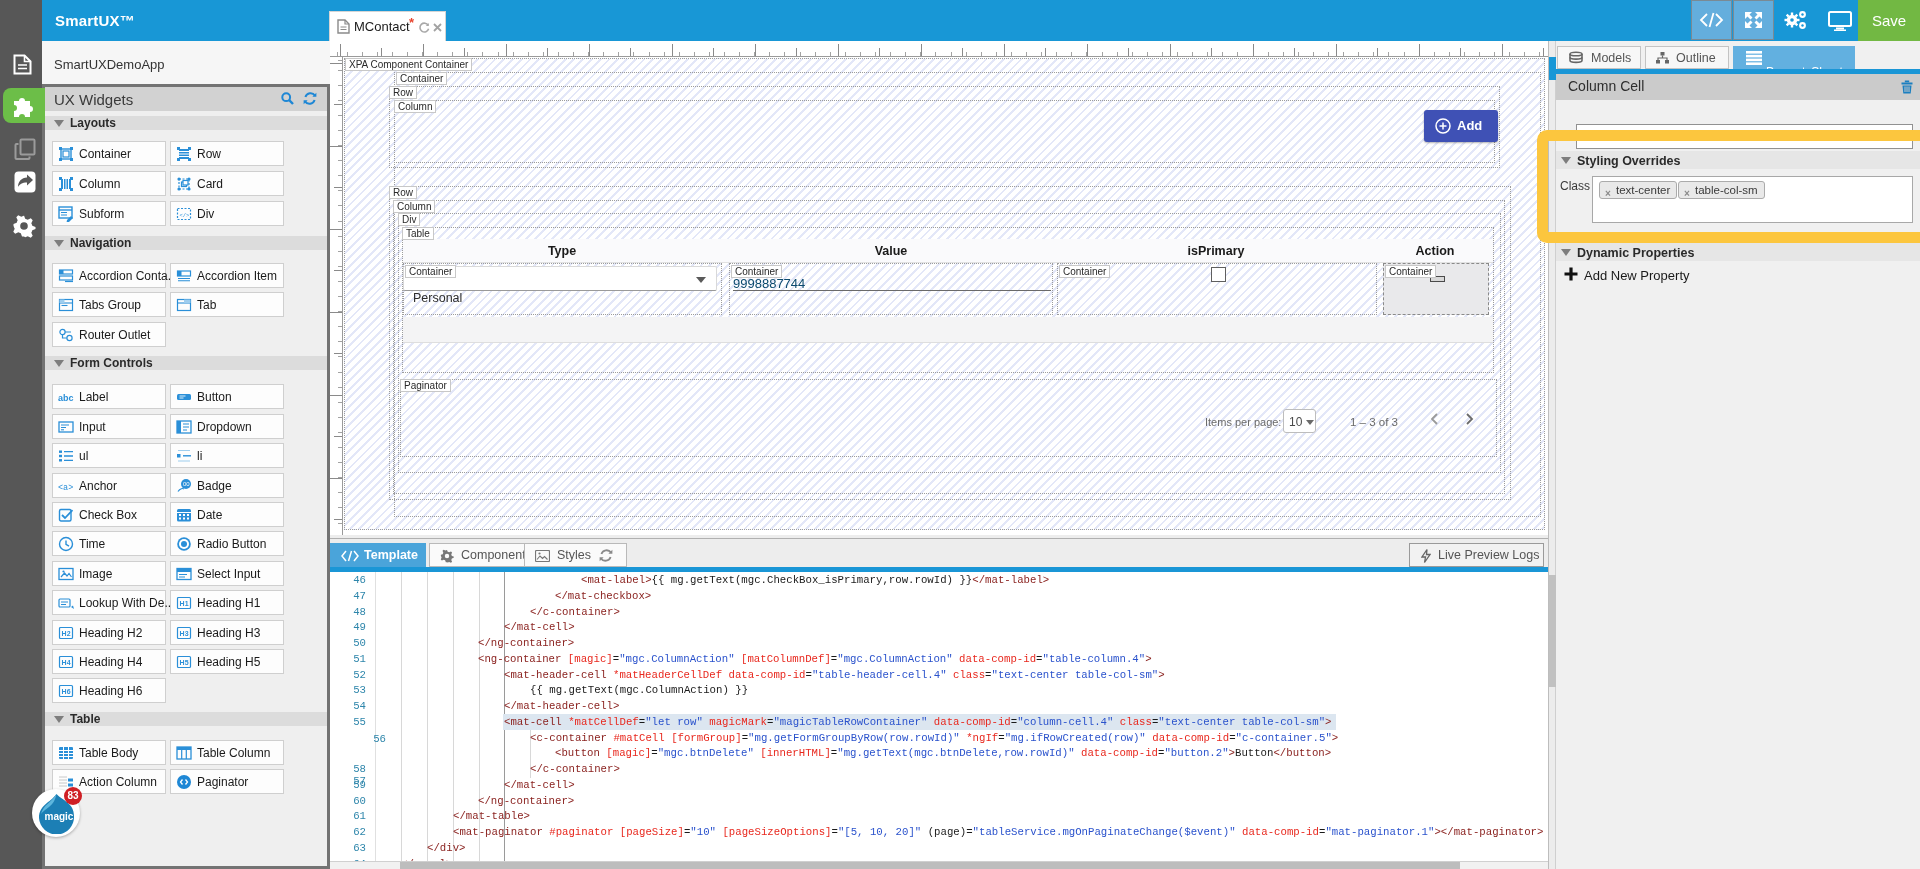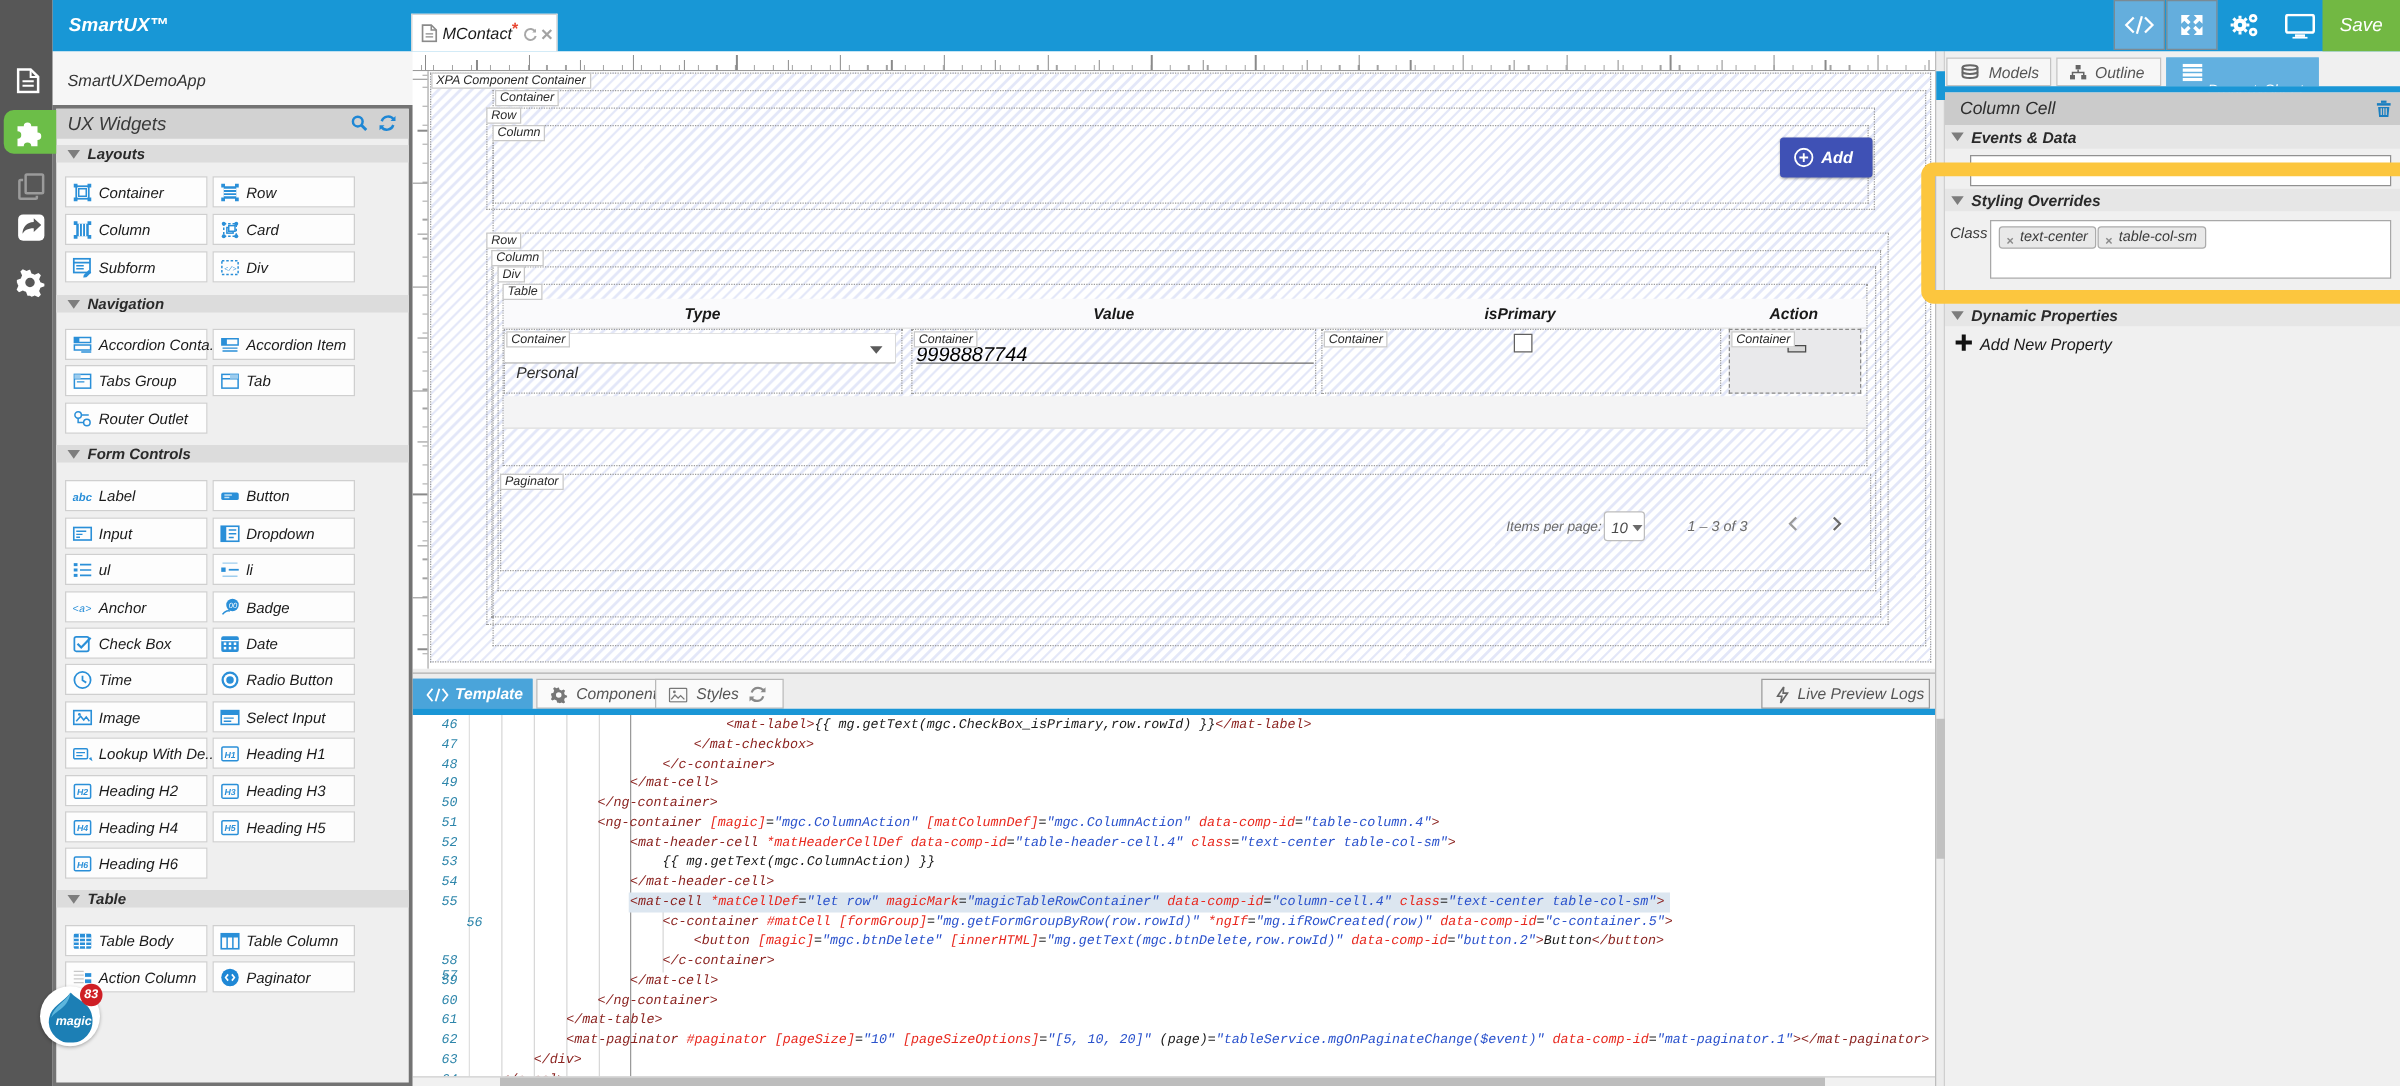--- a/index.html
+++ b/index.html
@@ -1,18 +1,18 @@
 <!DOCTYPE html>
 <html><head>
 <meta charset="utf-8">
 <style>
   * { margin:0; padding:0; box-sizing:border-box; }
   html,body { width:1920px; height:869px; overflow:hidden; font-family:"Liberation Sans", sans-serif; background:#fff; }
   .abs { position:absolute; }
-  #root { position:relative; width:1920px; height:762px;font-style:italic; }
+  #root { position:relative; width:1920px; height:762px; }
   
   #sidebar { left:0; top:0; width:42px; height:869px; background:#575757; z-index:30; }
   
   #topbar { left:42px; top:0; width:1878px; height:41px; background:#1897d6; z-index:20; }
   .brand { position:absolute; left:13px; top:12px; color:#fff; font-size:15px; font-weight:bold; letter-spacing:0.2px; }
   
   #doctab { position:absolute; left:287px; top:11px; width:117px; height:30px; background:#fff; border:1px solid #d5d5d5; border-bottom:none; }
   
   .tbtn { position:absolute; top:0; width:41px; height:40px; background:#64aedd; border:1px solid #7a8a94; }
   .savebtn { position:absolute; left:1816px; top:0; width:62px; height:41px; background:#72b843; color:#fff; font-size:15px; text-align:center; line-height:41px; }
@@ -575,21 +575,21 @@
     <span style="position:absolute;left:873px;top:187px;transform:translateX(-50%);font-size:12.5px;font-weight:bold;color:#1a1a1a;">isPrimary</span>
     <span style="position:absolute;left:1092px;top:187px;transform:translateX(-50%);font-size:12.5px;font-weight:bold;color:#1a1a1a;">Action</span>
 
     <div class="dbox" style="left:60px;top:206px;width:319px;height:52px;"></div>
     <span class="clabel" style="left:62px;top:208px;">Container</span>
     <div style="position:absolute;left:60px;top:209px;width:314px;height:25px;background:#fff;border:1px solid #d9d9d9;border-bottom:1px solid #9a9a9a;border-radius:2px;"></div>
     <span style="position:absolute;left:70px;top:218px;font-size:12.5px;color:#2d2d2d;margin-top:16px;">Personal</span>
     <div style="position:absolute;left:353px;top:220px;width:0;height:0;border-left:5px solid transparent;border-right:5px solid transparent;border-top:6px solid #5a5a5a;"></div>
     <div class="dbox" style="left:386px;top:206px;width:324px;height:52px;"></div>
     <span class="clabel" style="left:388px;top:208px;">Container</span>
-    <span style="position:absolute;left:390px;top:219px;font-size:16px;color:#000000;">9998887744</span>
+    <span style="position:absolute;left:390px;top:219px;font-size:13px;color:#0c4a6e;">9998887744</span>
     <div style="position:absolute;left:390px;top:233px;width:318px;height:1px;background:#6a6a6a;"></div>
     <div class="dbox" style="left:714px;top:206px;width:320px;height:52px;"></div>
     <span class="clabel" style="left:716px;top:208px;">Container</span>
     <div style="position:absolute;left:868px;top:210px;width:15px;height:15px;border:1.6px solid #5f5f5f;background:#fff;"></div>
     <div style="position:absolute;left:1040px;top:206px;width:106px;height:52px;background:#e9e9eb;border:1px dashed #8a8a8a;"></div>
     <span class="clabel" style="left:1042px;top:208px;">Container</span>
     <div style="position:absolute;left:1087px;top:219px;width:15px;height:6px;border:1.6px solid #4a4a4a;background:#d8d8d8;"></div>
 
     <div style="position:absolute;left:60px;top:260px;width:1090px;height:26px;background:#f4f4f5;border-bottom:1px solid #dedede;"></div>
 
@@ -743,24 +743,20 @@
           <g fill="#1a7fc0">
             <rect x="0.5" y="2.5" width="11" height="2"></rect>
             <rect x="3.8" y="0.5" width="4.4" height="1.8"></rect>
             <path d="M1.5 5.5 h9 l-0.8 8 H2.3 Z"></path>
           </g>
           <g stroke="#cbcbcb" stroke-width="1">
             <path d="M4 6.5 v5.5 M6 6.5 v5.5 M8 6.5 v5.5"></path>
           </g>
         </svg>
     </div>
-    <div style="position:absolute;left:0;top:59px;width:364px;height:19px;background:#e6e6e6;">
-      <div style="position:absolute;left:5px;top:6px;width:0;height:0;border-left:5px solid transparent;border-right:5px solid transparent;border-top:7px solid #7d7d7d;"></div>
-      <span style="position:absolute;left:21px;top:3px;font-size:12.5px;font-weight:bold;color:#2a2a2a;">Events &amp; Data</span>
-    </div>
     <div style="position:absolute;left:20px;top:83px;width:337px;height:25px;background:#fff;border:1px solid #919191;"></div>
     <div style="position:absolute;left:0;top:110px;width:364px;height:18px;background:#e6e6e6;">
       <div style="position:absolute;left:5px;top:6px;width:0;height:0;border-left:5px solid transparent;border-right:5px solid transparent;border-top:7px solid #7d7d7d;"></div>
       <span style="position:absolute;left:21px;top:3px;font-size:12.5px;font-weight:bold;color:#2a2a2a;">Styling Overrides</span>
     </div>
     <span style="position:absolute;left:4px;top:138px;font-size:12px;color:#3a3a3a;">Class</span>
     <div style="position:absolute;left:36px;top:135px;width:321px;height:47px;background:#fff;border:1px solid #a8a8a8;">
       <div style="position:absolute;left:6px;top:4px;height:18px;background:#e9e9e9;border:1px solid #ababab;border-radius:3px;padding:0 6px 0 16px;font-size:11.5px;color:#3a3a3a;line-height:17px;white-space:nowrap;overflow:hidden;">text-center<span style="position:absolute;left:5px;top:3px;font-size:10px;color:#8a8a8a;font-weight:bold;">×</span></div>
       <div style="position:absolute;left:85px;top:4px;height:18px;background:#e9e9e9;border:1px solid #ababab;border-radius:3px;padding:0 6px 0 16px;font-size:11.5px;color:#3a3a3a;line-height:17px;white-space:nowrap;overflow:hidden;">table-col-sm<span style="position:absolute;left:5px;top:3px;font-size:10px;color:#8a8a8a;font-weight:bold;">×</span></div>
     </div>

